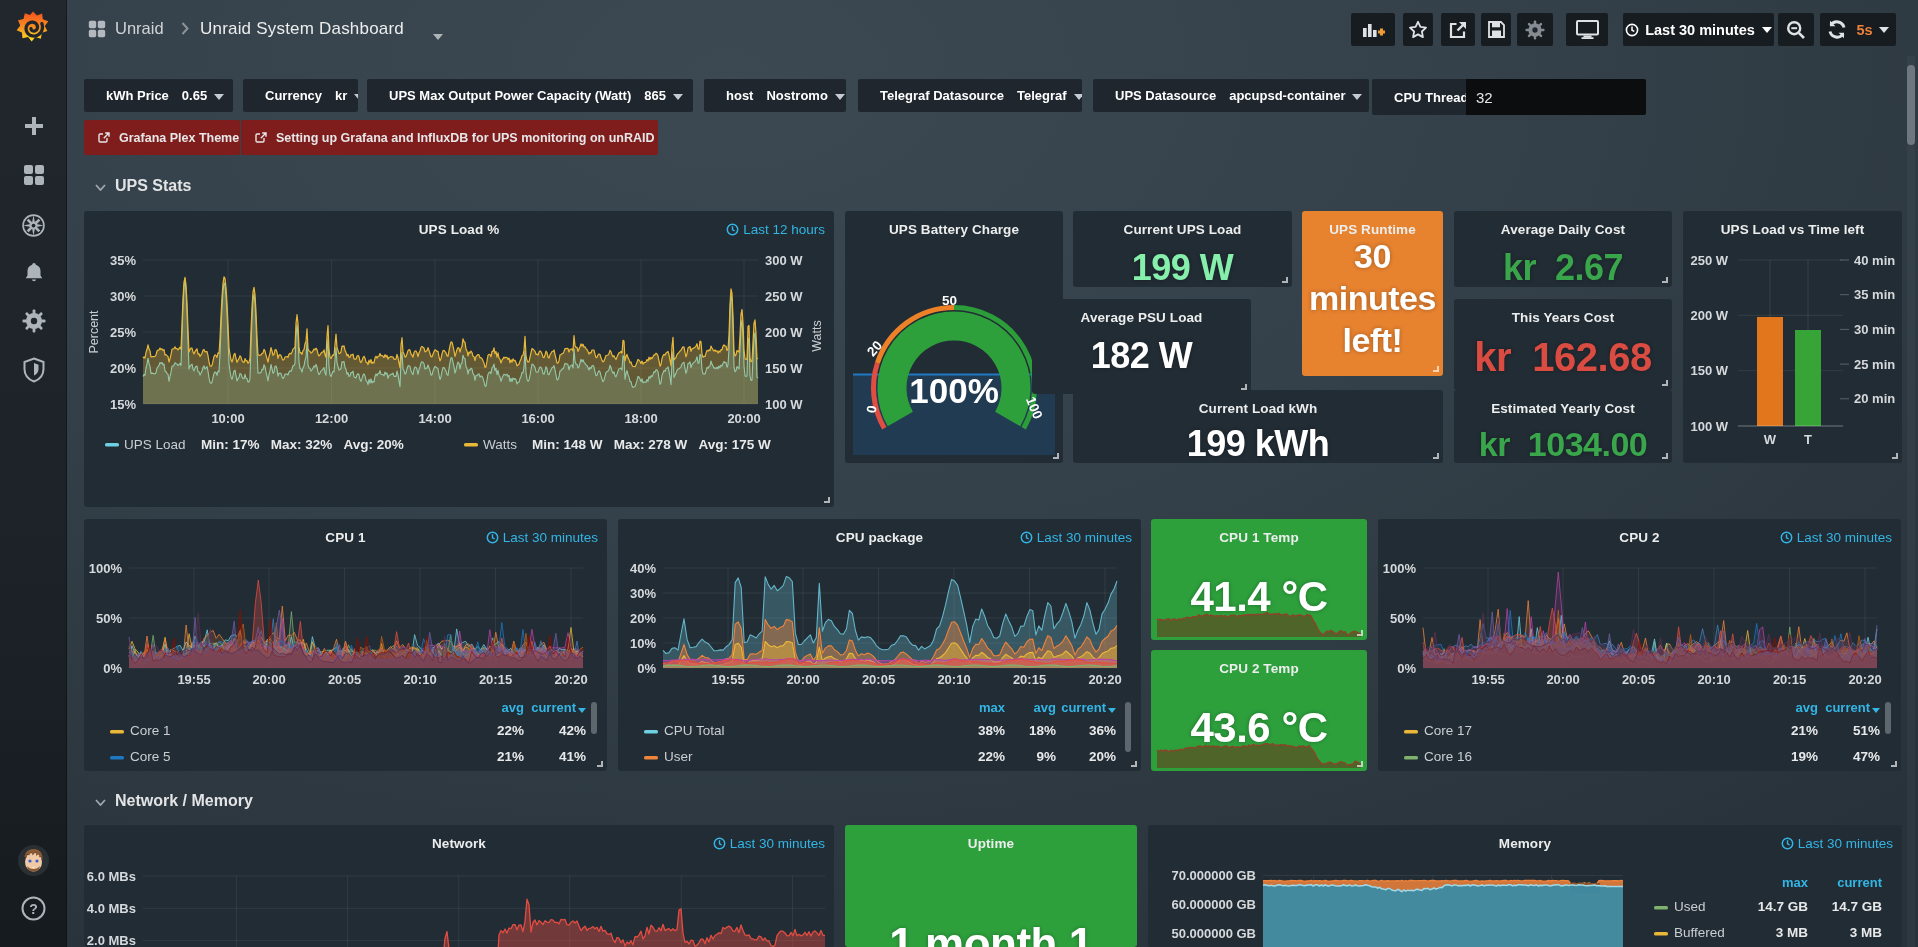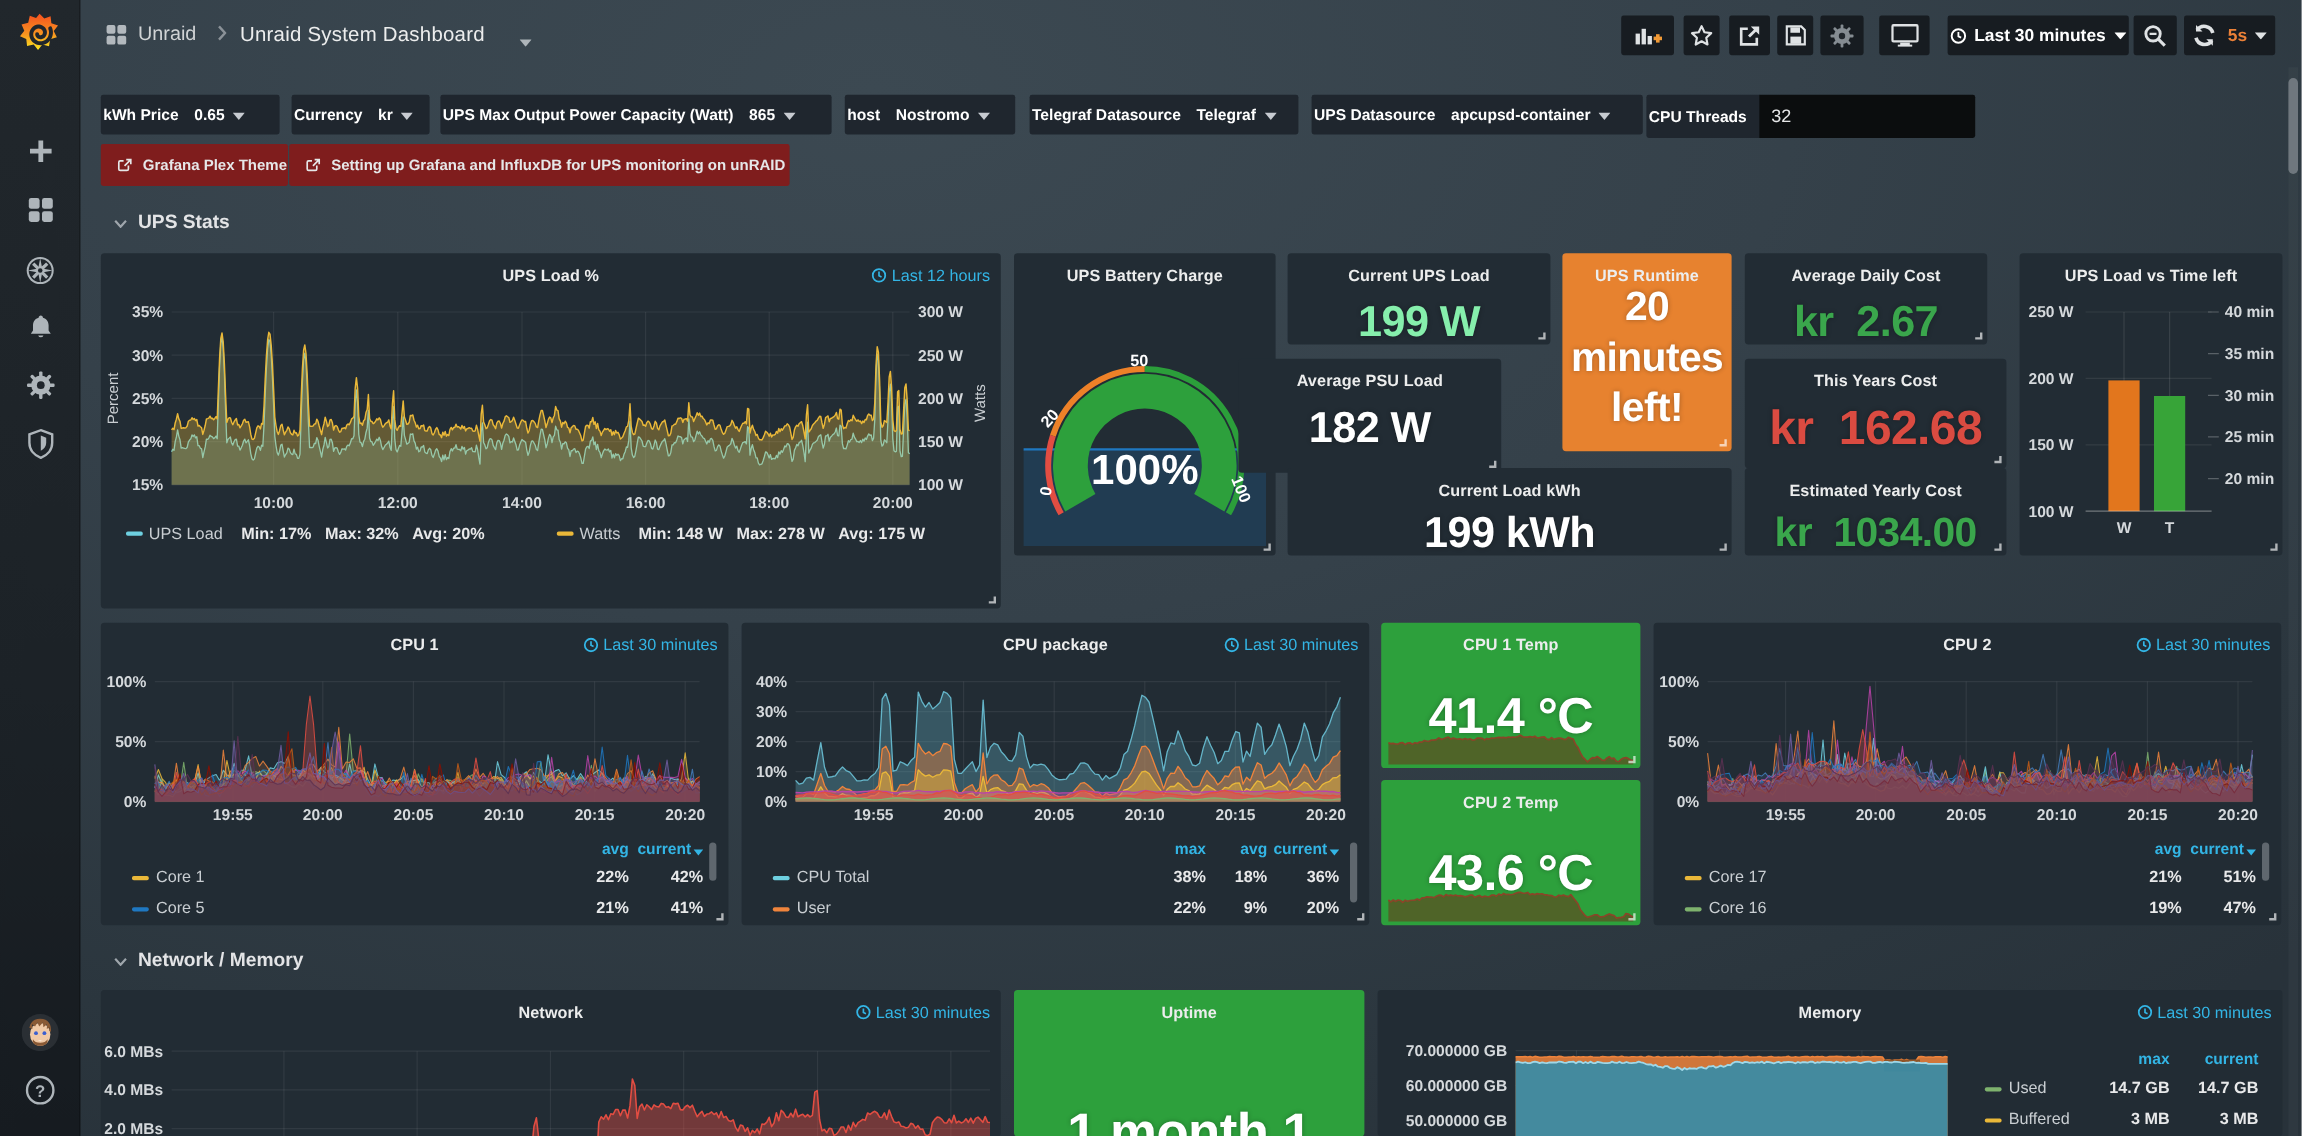--- a/index.html
+++ b/index.html
@@ -3,21 +3,21 @@
 *{margin:0;padding:0;box-sizing:border-box}
 html,body{width:1918px;height:947px;overflow:hidden;font-family:"Liberation Sans",sans-serif;}
 body{background:radial-gradient(1700px 1000px at 38% 8%, #3c4952 0%, #35414a 45%, #2b363e 85%, #28323a 100%);position:relative}
 .sb{position:absolute;left:0;top:0;width:67px;height:947px;background:linear-gradient(180deg,#21272c 0%,#1c2227 60%,#161b20 100%);border-right:1px solid rgba(0,0,0,.3);z-index:5}
 .sbi{position:absolute;left:0;width:67px;display:flex;justify-content:center;color:#aeb5ba}
 .panel{position:absolute;background:#222c34;border-radius:3px;overflow:hidden}
 .panel .cnr{position:absolute;right:4px;bottom:4px;width:6px;height:6px;border-right:2px solid rgba(255,255,255,.65);border-bottom:2px solid rgba(255,255,255,.65)}
 .ptitle{position:absolute;top:11px;left:0;right:0;text-align:center;font-size:13.5px;font-weight:700;color:#eceded;letter-spacing:.1px}
 .ptime{position:absolute;top:11px;right:9px;font-size:13.5px;font-weight:400;color:#33b5e5}
 .ptime svg{vertical-align:-2px;margin-right:4px}
-.vbox{position:absolute;height:33px;background:#1f262e;border-radius:2px;display:flex;align-items:center;font-size:13px;font-weight:700;color:#fff;padding:0 2px;top:79px;white-space:nowrap;overflow:hidden}
+.vbox{position:absolute;height:33px;background:#1f262e;border-radius:2px;display:flex;align-items:center;font-size:13px;font-weight:700;color:#fff;padding:0 22px;top:79px;white-space:nowrap;overflow:hidden}
 .vbox .val{margin-left:13px}
 .vbox .car{margin-left:7px}
 .lnk{position:absolute;top:120px;height:35px;background:#7f1d1d;border-radius:2px;display:flex;align-items:center;font-size:12.5px;font-weight:700;color:#e6e7e8;padding:0 13px;white-space:nowrap;overflow:hidden}
 .lnk svg{margin-right:8px;flex-shrink:0}
 .sect{position:absolute;display:flex;align-items:center;font-size:16px;font-weight:700;color:#e3e4e6}
 .sect .ch{margin-right:9px}
 .statv{position:absolute;left:0;right:0;text-align:center;font-weight:700;color:#fff;letter-spacing:-0.5px;text-shadow:0 0 4px rgba(0,0,0,.3)}
 .nbox{position:absolute;top:13px;height:33px;background:#171c21;border-radius:2px;display:flex;align-items:center;justify-content:center;color:#d2d6d9}
 .green{background:#2da03c}
 .orange{background:#e7822f}
@@ -332,24 +332,24 @@
     <div class="statv" style="top:36px;font-size:36px;color:#fff">182 W</div>
     <div class="cnr"></div>
   </div>
 <div class="panel" style="left:1073px;top:390px;width:370px;height:73px">
     <div class="ptitle">Current Load kWh</div>
     <div class="statv" style="top:33px;font-size:36px;color:#fff">199 kWh</div>
     <div class="cnr"></div>
   </div>
 <div class="panel orange" style="left:1302px;top:211px;width:141px;height:165px">
     <div class="ptitle">UPS Runtime</div>
-    <div class="statv" style="top:24px;font-size:34px;line-height:42px">20 minutes left!</div>
-    <div class="cnr"></div>
-  </div>
-<div class="panel" style="left:1454px;top:211px;width:202px;height:76px">
+    <div class="statv" style="top:24px;font-size:34px;line-height:42px">30 minutes left!</div>
+    <div class="cnr"></div>
+  </div>
+<div class="panel" style="left:1454px;top:211px;width:218px;height:76px">
     <div class="ptitle">Average Daily Cost</div>
     <div class="statv" style="top:36px;font-size:36px;color:#3aa64c">kr&nbsp;&nbsp;2.67</div>
     <div class="cnr"></div>
   </div>
 <div class="panel" style="left:1454px;top:299px;width:218px;height:91px">
     <div class="ptitle">This Years Cost</div>
     <div class="statv" style="top:36px;font-size:40px;color:#da4b41">kr&nbsp;&nbsp;162.68</div>
     <div class="cnr"></div>
   </div>
 <div class="panel" style="left:1454px;top:390px;width:218px;height:73px">

